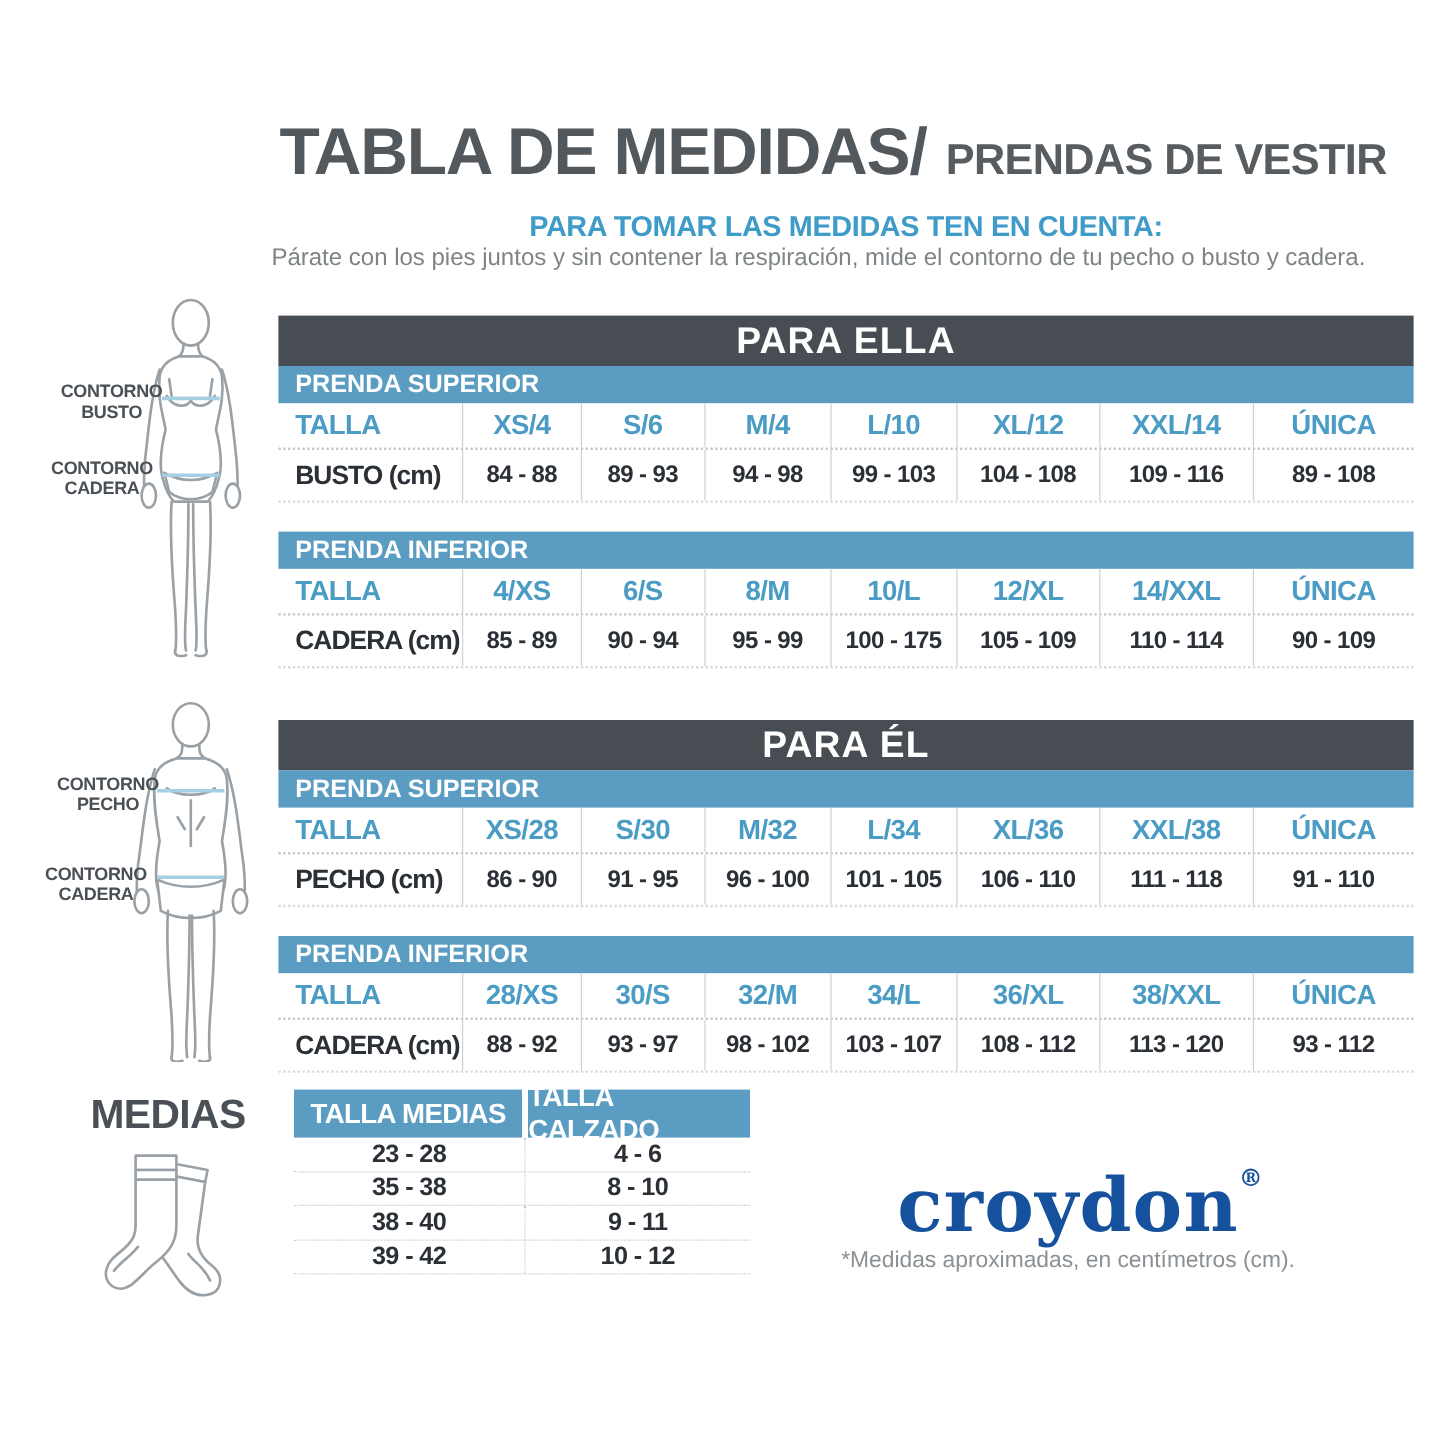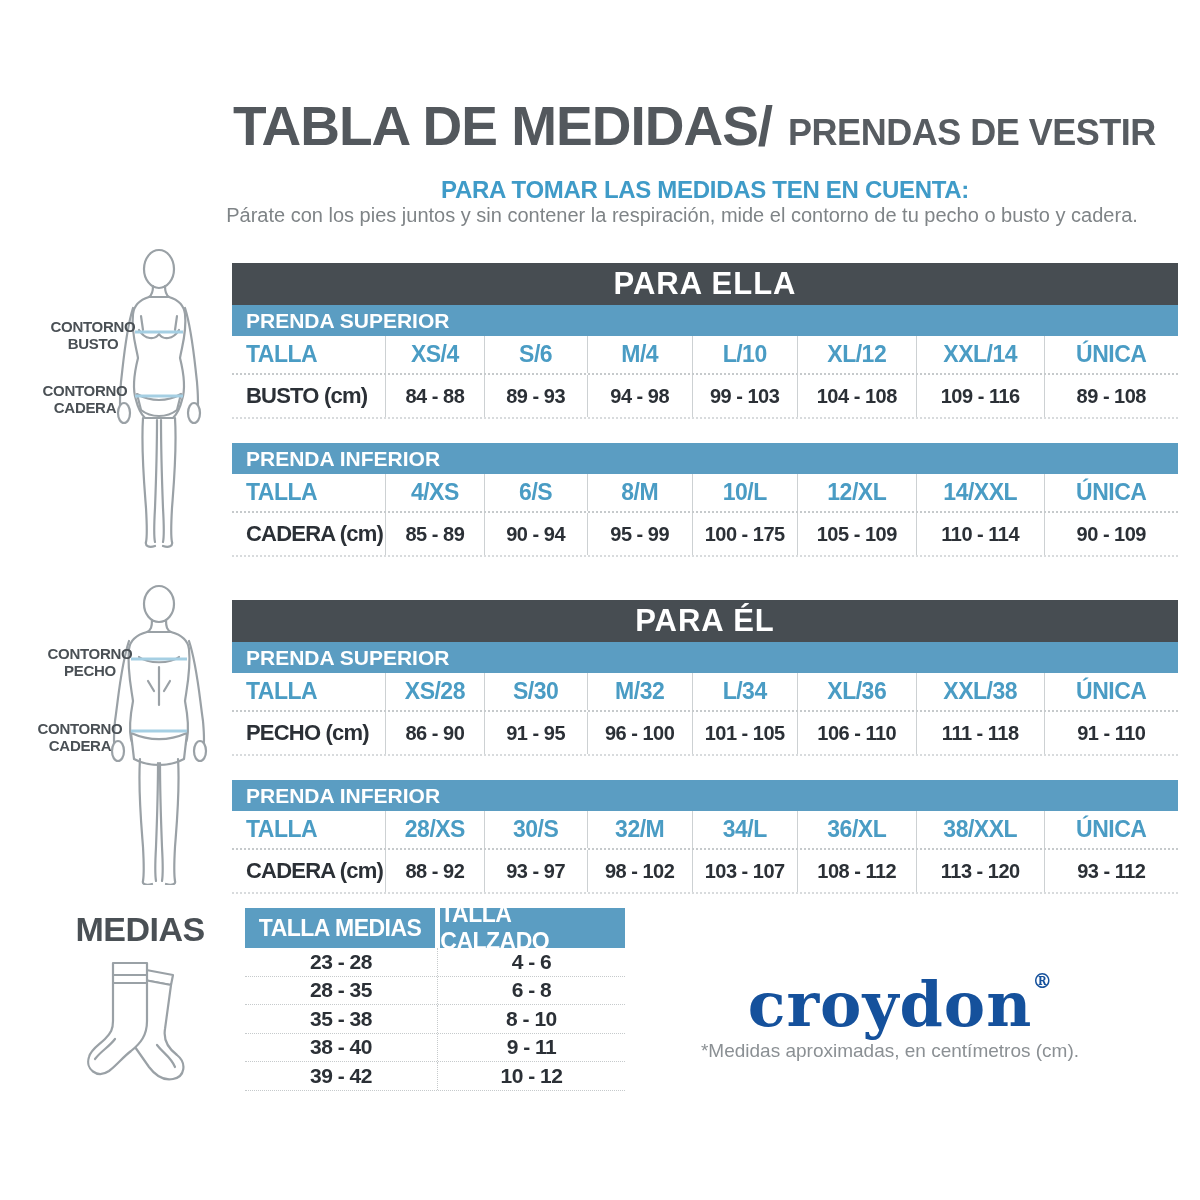--- a/index.html
+++ b/index.html
@@ -249,24 +249,20 @@
   <section class="medias-table">
     <div class="mt-header">
       <div class="hcell">TALLA MEDIAS</div>
       <div class="hcell">TALLA CALZADO</div>
     </div>
     <div class="mt-row">
         <div class="cell">23 - 28</div>
         <div class="cell">4 - 6</div>
       </div>
     <div class="mt-row">
-        <div class="cell">28 - 35</div>
-        <div class="cell">6 - 8</div>
-      </div>
-    <div class="mt-row">
         <div class="cell">35 - 38</div>
         <div class="cell">8 - 10</div>
       </div>
     <div class="mt-row">
         <div class="cell">38 - 40</div>
         <div class="cell">9 - 11</div>
       </div>
     <div class="mt-row">
         <div class="cell">39 - 42</div>
         <div class="cell">10 - 12</div>

